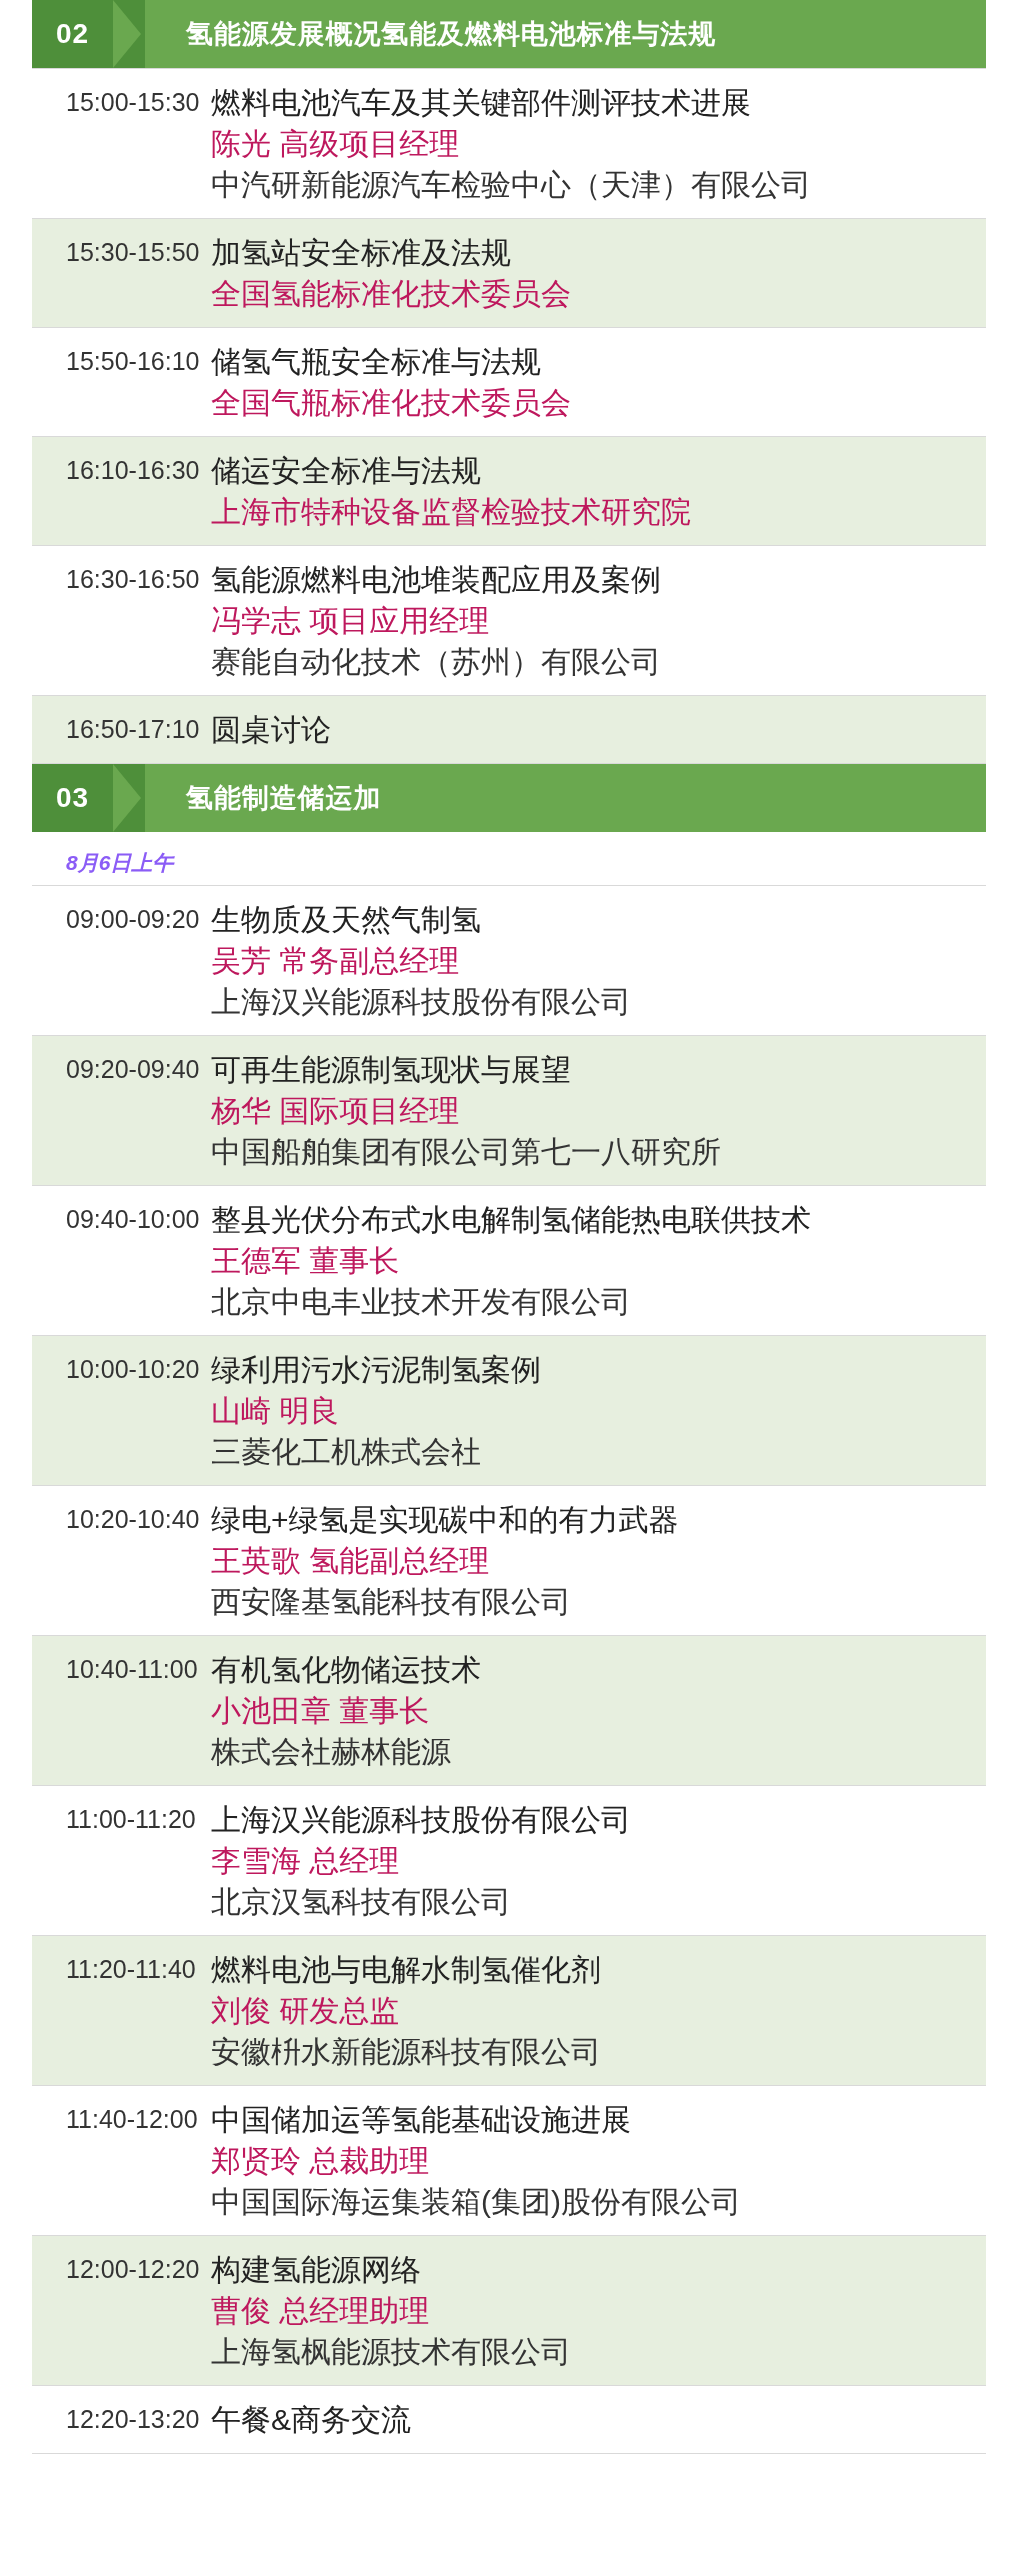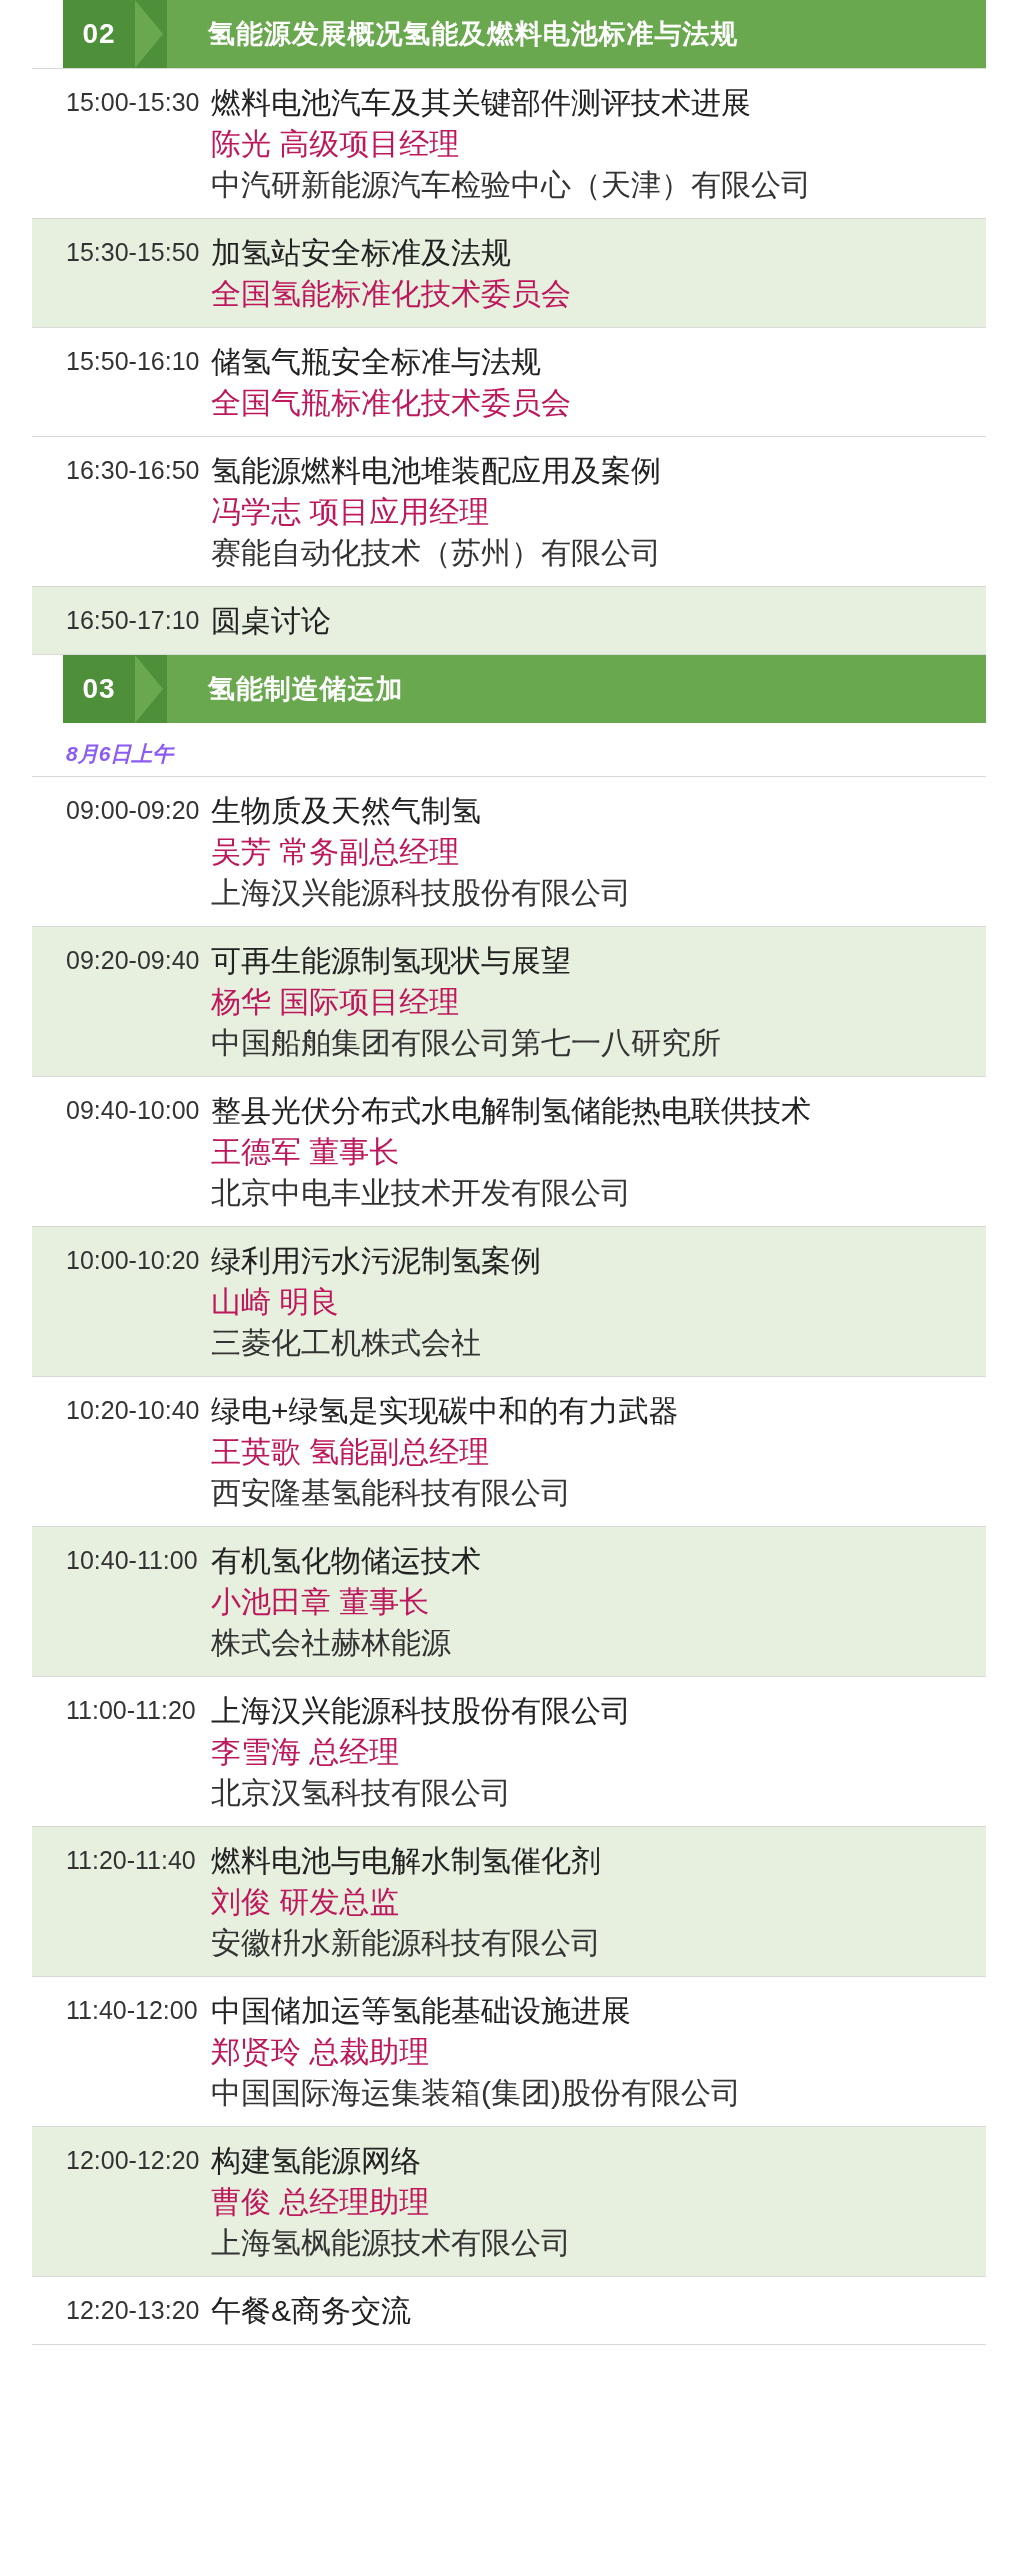--- a/index.html
+++ b/index.html
@@ -22,32 +22,31 @@
   
   .section-header {
     position: relative;
     height: 68px;
     margin: 0 32px 0 32px;
     display: flex;
     align-items: stretch;
     overflow: hidden;
   }
   .sh-num {
-    width: 72px;
+    width: 81px;
     background: #4e8f3a;
     color: #ffffff;
     font-size: 28px;
     font-weight: bold;
     display: flex;
     align-items: center;
     justify-content: center;
     letter-spacing: 0.9px;
     position: relative;
     z-index: 2;
-    margin-left: 31px;
   }
   .sh-arrow {
     width: 32px;
     background: #4e8f3a;
     position: relative;
     z-index: 2;
   }
   .sh-arrow::after {
     content: "";
     position: absolute;
@@ -159,20 +158,27 @@
             <div class="line speaker">全国氢能标准化技术委员会</div>
           </div>
         </div>
         <div class="row plain">
           <div class="time">15:50-16:10</div>
           <div class="detail">
             <div class="line topic">储氢气瓶安全标准与法规</div>
             <div class="line speaker">全国气瓶标准化技术委员会</div>
           </div>
         </div>
+        <div class="row alt">
+          <div class="time">16:10-16:30</div>
+          <div class="detail">
+            <div class="line topic">储运安全标准与法规</div>
+            <div class="line speaker">上海市特种设备监督检验技术研究院</div>
+          </div>
+        </div>
         <div class="row plain">
           <div class="time">16:30-16:50</div>
           <div class="detail">
             <div class="line topic">氢能源燃料电池堆装配应用及案例</div>
             <div class="line speaker">冯学志 项目应用经理</div>
             <div class="line org">赛能自动化技术（苏州）有限公司</div>
           </div>
         </div>
         <div class="row alt single">
           <div class="time">16:50-17:10</div>

